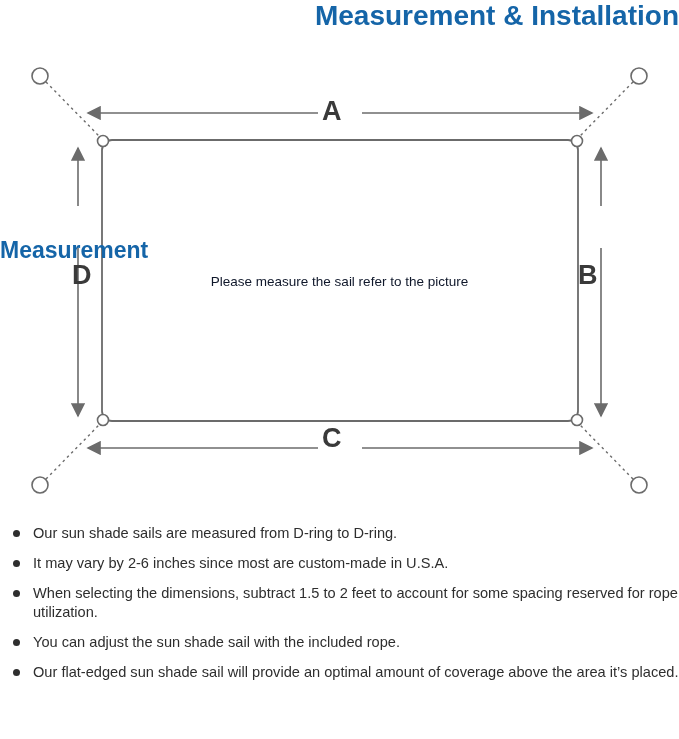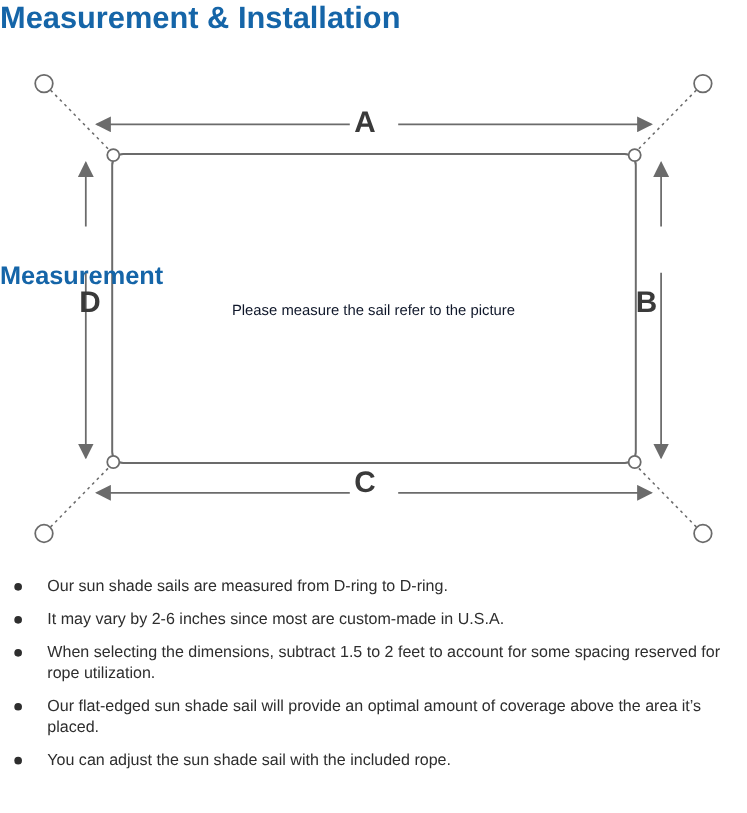--- a/index.html
+++ b/index.html
@@ -17,21 +17,21 @@
   .page {
     position: relative;
     width: 679px;
     height: 739px;
   }
   .title {
     position: absolute;
     top: 0px;
     left: 0;
     width: 679px;
-    text-align: left;
+    text-align: right;
     font-size: 28px;
     font-weight: bold;
     color: #1565a8;
     letter-spacing: 0px;
   }
   .diagram {
     position: absolute;
     top: 48px;
     left: 0;
     width: 679px;
@@ -73,21 +73,21 @@
   }
 
   .notes {
     position: absolute;
     top: 524px;
     left: 0;
     width: 679px;
   }
   .note {
     position: relative;
-    padding-left: 43px;
+    padding-left: 33px;
     margin-bottom: 11px;
     font-size: 14.6px;
     line-height: 19px;
     color: #2e2e2e;
   }
   .note .bullet {
     position: absolute;
     left: 13px;
     top: 6px;
     width: 7px;
@@ -162,21 +162,21 @@
     <div class="note">
       <span class="bullet"></span>
       <span>It may vary by 2-6 inches since most are custom-made in U.S.A.</span>
     </div>
     <div class="note">
       <span class="bullet"></span>
       <span>When selecting the dimensions, subtract 1.5 to 2 feet to account for some spacing reserved for rope utilization.</span>
     </div>
     <div class="note">
       <span class="bullet"></span>
-      <span>Our flat-edged sun shade sail will provide an optimal amount of coverage above the area it’s placed.</span>
+      <span>You can adjust the sun shade sail with the included rope.</span>
     </div>
     <div class="note">
       <span class="bullet"></span>
-      <span>You can adjust the sun shade sail with the included rope.</span>
+      <span>Our flat-edged sun shade sail will provide an optimal amount of coverage above the area it’s placed.</span>
     </div>
   </div>
 
 </div>
 
 </body></html>

